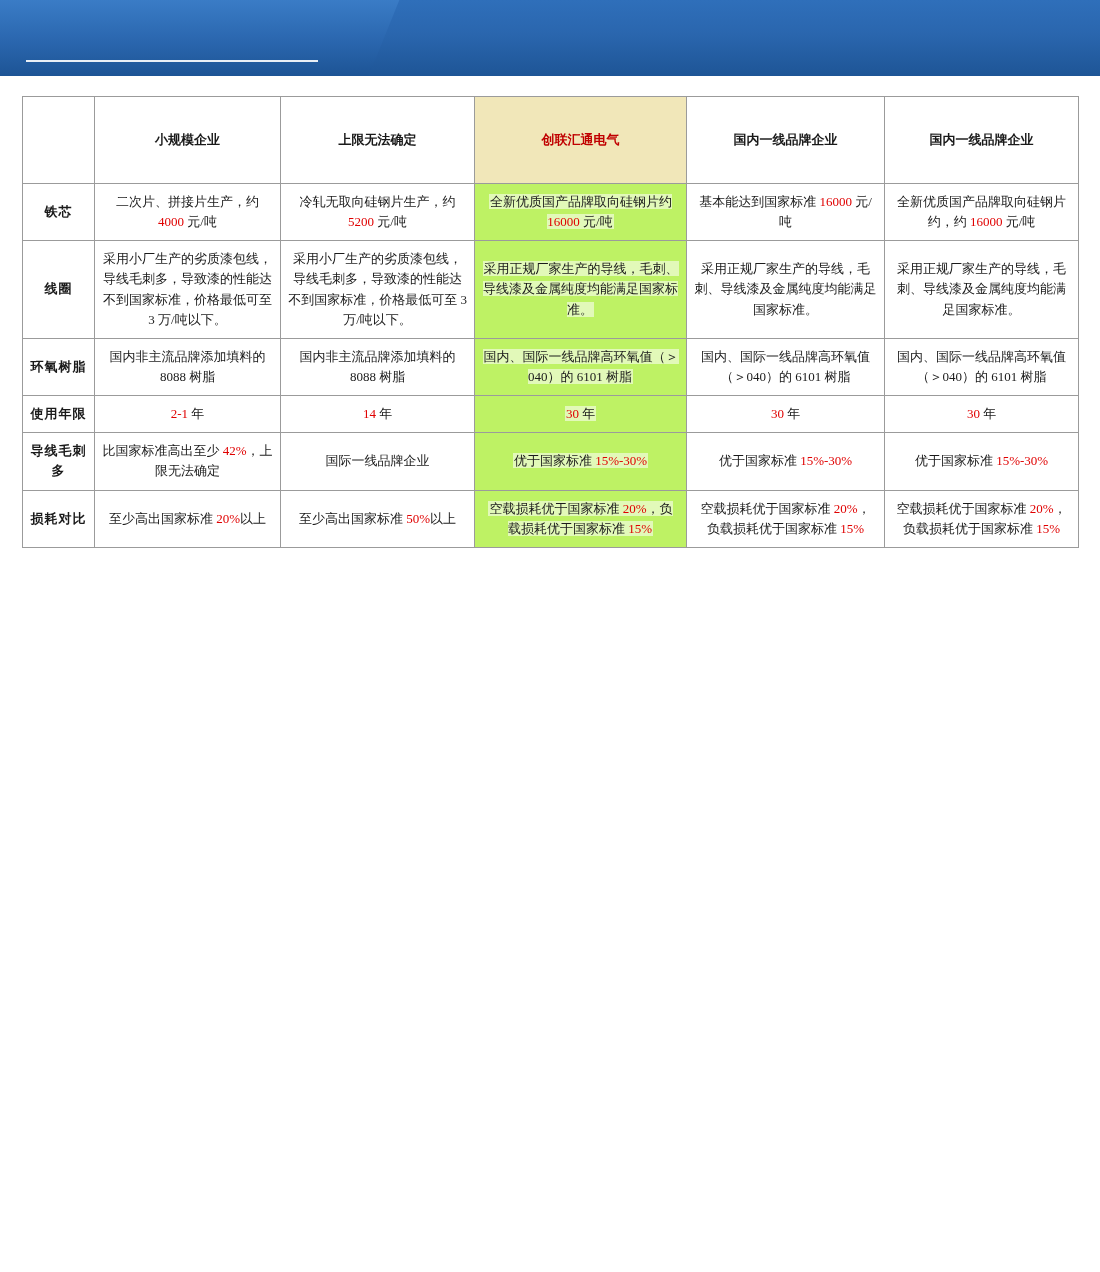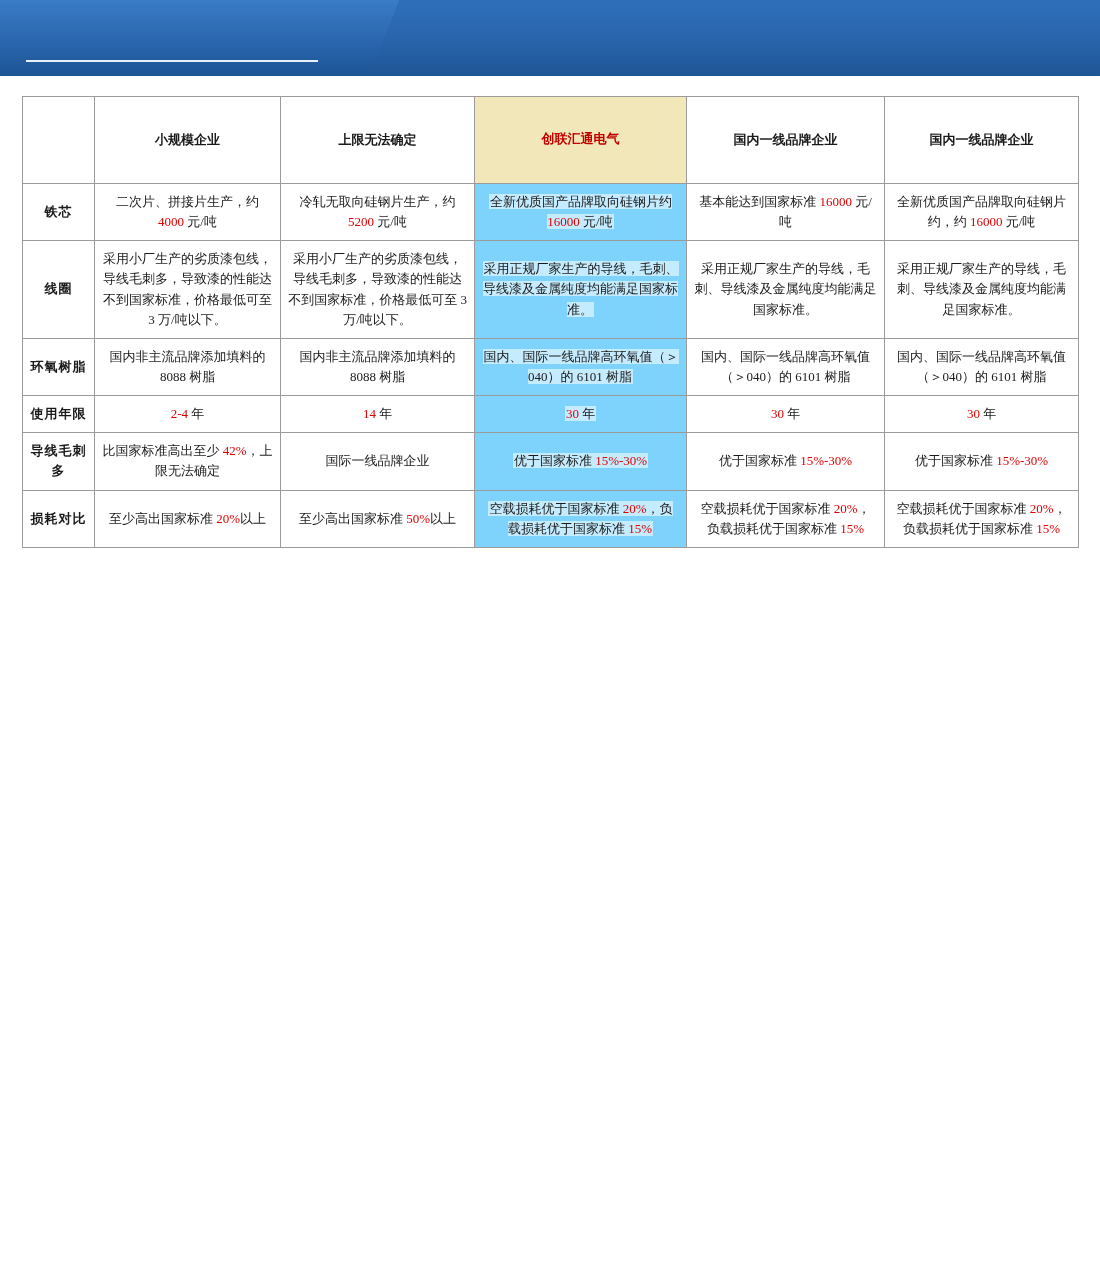--- a/index.html
+++ b/index.html
@@ -106,30 +106,29 @@
 
   thead td {
     font-weight: bold;
     font-size: 21px;
     height: 70px;
     padding: 6px;
   }
   thead td.hl {
     background: #f1e7b9;
     color: #c00000;
-    font-family: Liberation Mono, monospace;
   }
   td.rowhead {
     font-weight: bold;
     font-size: 21px;
     letter-spacing: 1px;
     line-height: 1.3;
   }
   td.hlcol {
-    background: #7dd3fc;
+    background: #bef264;
   }
   .red { color: #e00000; }
   .corner { background: #ffffff; }
 
   
   .hlcol .txt {
     background: rgba(255,255,255,0.55);
     padding: 0 1px;
   }
 </style>
@@ -181,21 +180,21 @@
         <tr>
           <td class="rowhead">环氧树脂</td>
           <td><span class="txt"><span>国内非主流品牌添加填料的 8088 树脂</span></span></td>
           <td><span class="txt"><span>国内非主流品牌添加填料的 8088 树脂</span></span></td>
           <td class="hlcol"><span class="txt"><span>国内、国际一线品牌高环氧值（＞040）的 6101 树脂</span></span></td>
           <td><span class="txt"><span>国内、国际一线品牌高环氧值（＞040）的 6101 树脂</span></span></td>
           <td><span class="txt"><span>国内、国际一线品牌高环氧值（＞040）的 6101 树脂</span></span></td>
         </tr>
         <tr>
           <td class="rowhead">使用年限</td>
-          <td><span class="txt"><span class="red">2-4</span><span> 年</span></span></td>
+          <td><span class="txt"><span class="red">2-1</span><span> 年</span></span></td>
           <td><span class="txt"><span class="red">14</span><span> 年</span></span></td>
           <td class="hlcol"><span class="txt"><span class="red">30</span><span> 年</span></span></td>
           <td><span class="txt"><span class="red">30</span><span> 年</span></span></td>
           <td><span class="txt"><span class="red">30</span><span> 年</span></span></td>
         </tr>
         <tr>
           <td class="rowhead">导线毛刺多</td>
           <td><span class="txt"><span>比国家标准高出至少 </span><span class="red">42%</span><span>，上限无法确定</span></span></td>
           <td><span class="txt"><span>国际一线品牌企业</span></span></td>
           <td class="hlcol"><span class="txt"><span>优于国家标准 </span><span class="red">15%-30%</span></span></td>

